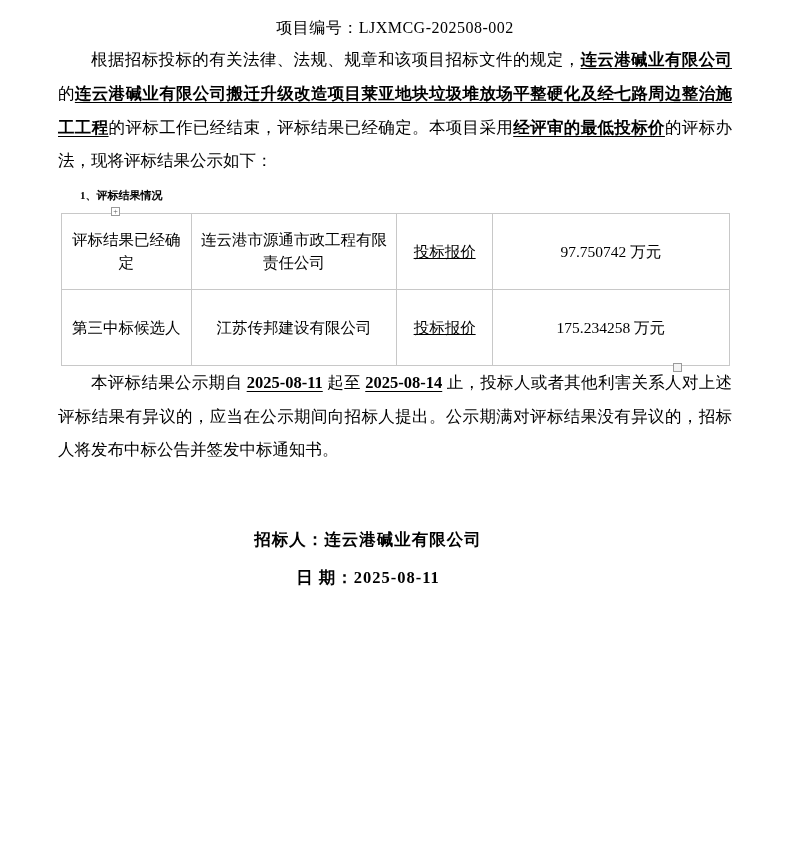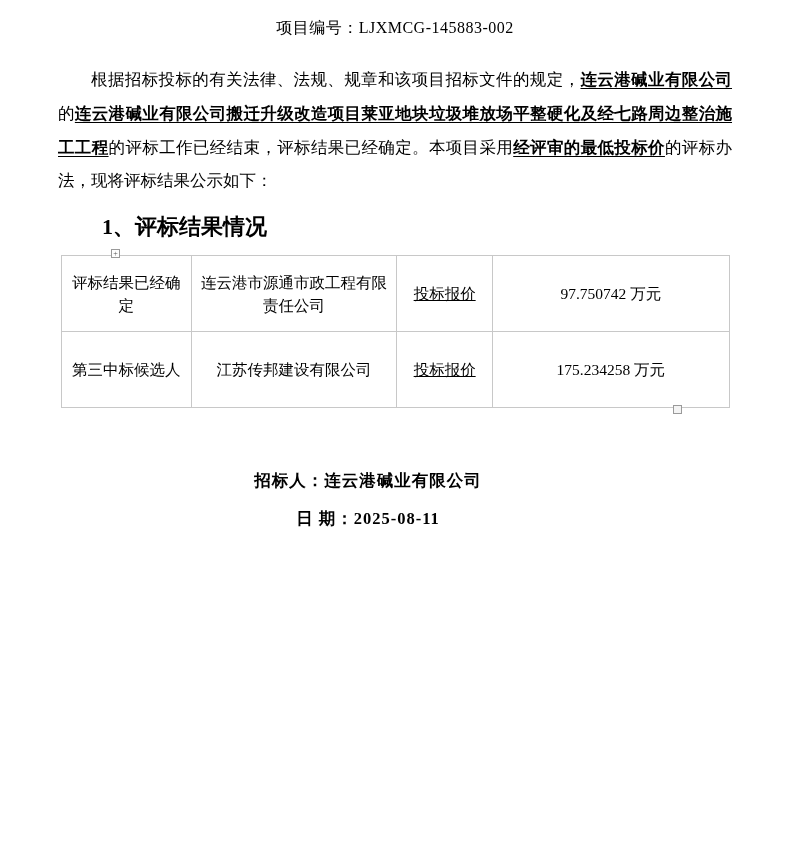--- a/index.html
+++ b/index.html
@@ -39,29 +39,29 @@
     letter-spacing: 0.5px;
   }
   .para {
     font-size: 16.5px;
     line-height: 2.05;
     text-align: justify;
     margin: 0;
     text-indent: 2em;
   }
   .para-1 {
-    margin-top: 24px;
+    margin-top: 4px;
   }
   .u-bold {
     font-weight: bold;
     text-decoration: underline;
     text-underline-offset: 3px;
   }
   .section-head {
-    font-size: 22px;
+    font-size: 11px;
     font-weight: bold;
     line-height: 2.05;
     margin: 6px 0 0 0;
     text-indent: 2em;
   }
   .table-wrap {
     position: relative;
     margin-top: 6px;
   }
   table.result {
@@ -125,21 +125,21 @@
     letter-spacing: 1px;
   }
 </style>
 </head>
 <body>
 
 <div class="page">
 
 
   <div class="doc-subtitle">
-    <span>项目编号：</span><span>LJXMCG-145883-002</span>
+    <span>项目编号：</span><span>LJXMCG-202508-002</span>
   </div>
 
   <p class="para para-1">
     <span>根据招标投标的有关法律、法规、规章和该项目招标文件的规定，</span><span class="u-bold">连云港碱业有限公司</span><span>的</span><span class="u-bold">连云港碱业有限公司搬迁升级改造项目莱亚地块垃圾堆放场平整硬化及经七路周边整治施工工程</span><span>的评标工作已经结束，评标结果已经确定。本项目采用</span><span class="u-bold">经评审的最低投标价</span><span>的评标办法，现将评标结果公示如下：</span>
   </p>
 
   <p class="section-head">1、评标结果情况</p>
 
   <div class="table-wrap">
     <div class="tbl-handle tl">+</div>
@@ -156,20 +156,23 @@
           <td class="col-name">江苏传邦建设有限公司</td>
           <td class="col-label">投标报价</td>
           <td class="col-value">175.234258 万元</td>
         </tr>
       </tbody>
     </table>
     <div class="tbl-handle br"></div>
   </div>
 
 
+  <p class="para">
+    <span>本评标结果公示期自 </span><span class="u-bold">2025-08-11</span><span> 起至 </span><span class="u-bold">2025-08-14</span><span> 止，投标人或者其他利害关系人对上述评标结果有异议的，应当在公示期间向招标人提出。公示期满对评标结果没有异议的，招标人将发布中标公告并签发中标通知书。</span>
+  </p>
 
   <div class="sign-block">
     <div class="sign-line">
       <span>招标人：</span><span>连云港碱业有限公司</span>
     </div>
     <div class="sign-line">
       <span>日 期：</span><span>2025-08-11</span>
     </div>
   </div>
 

